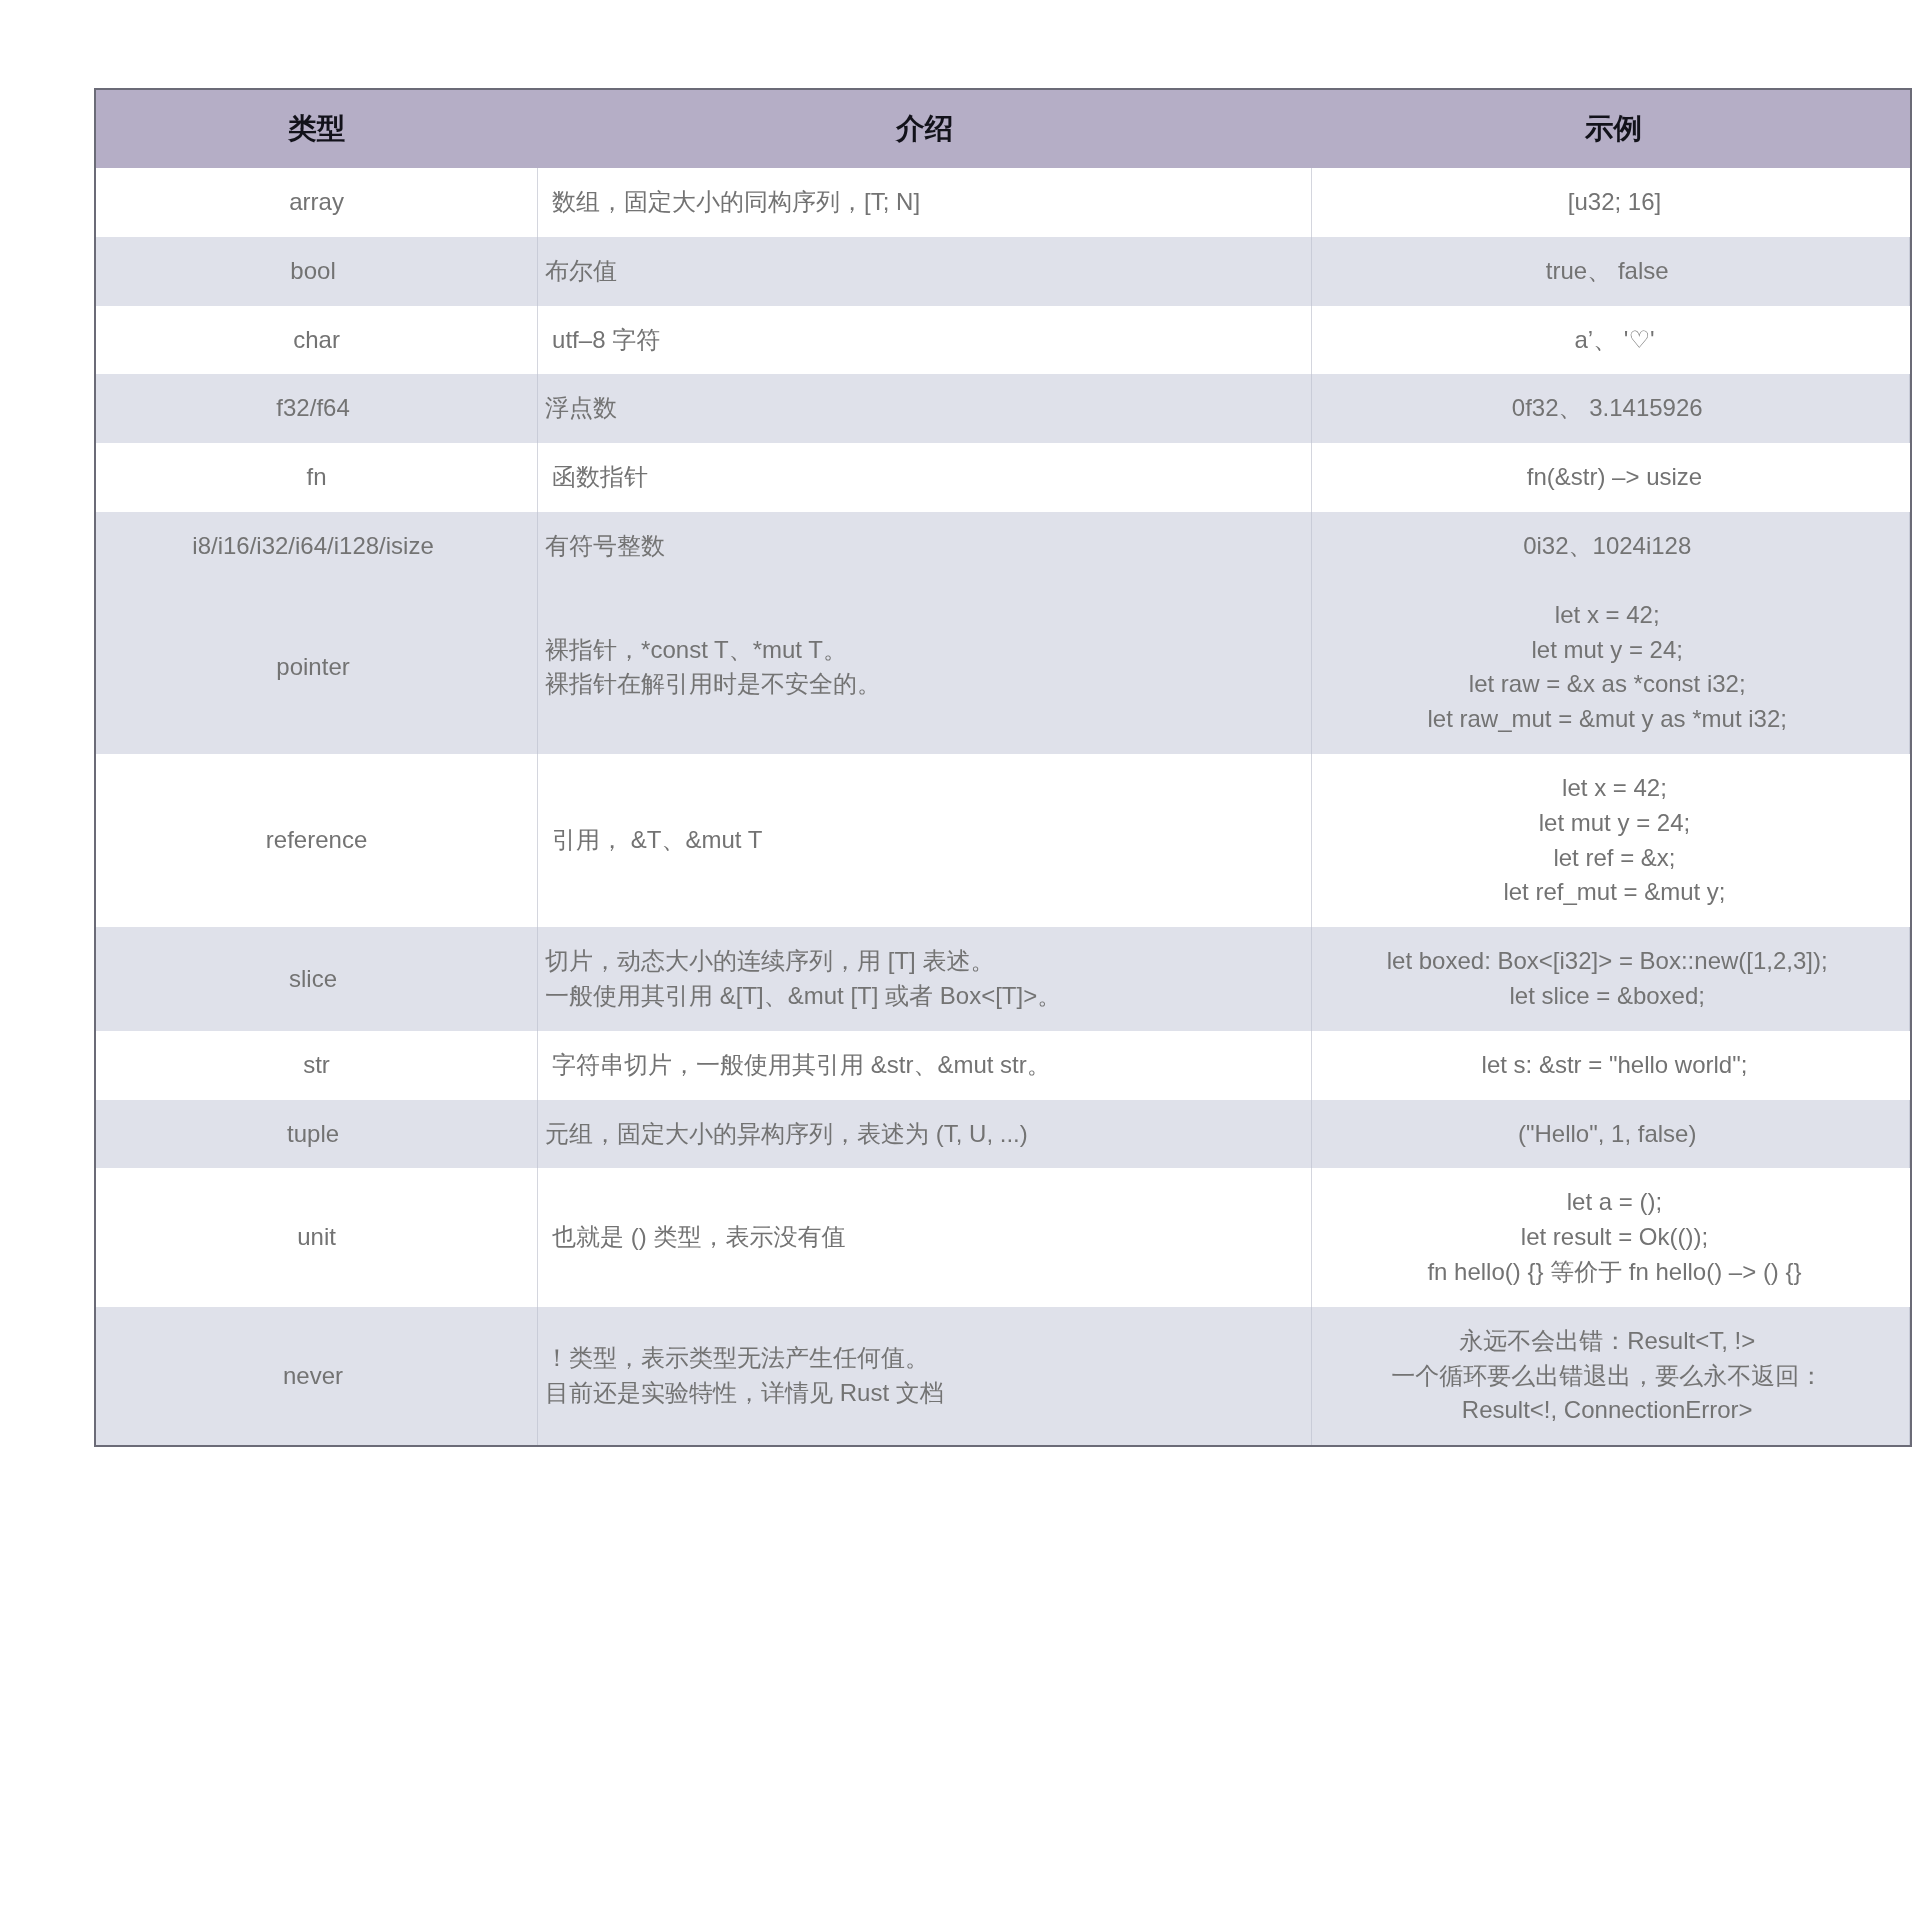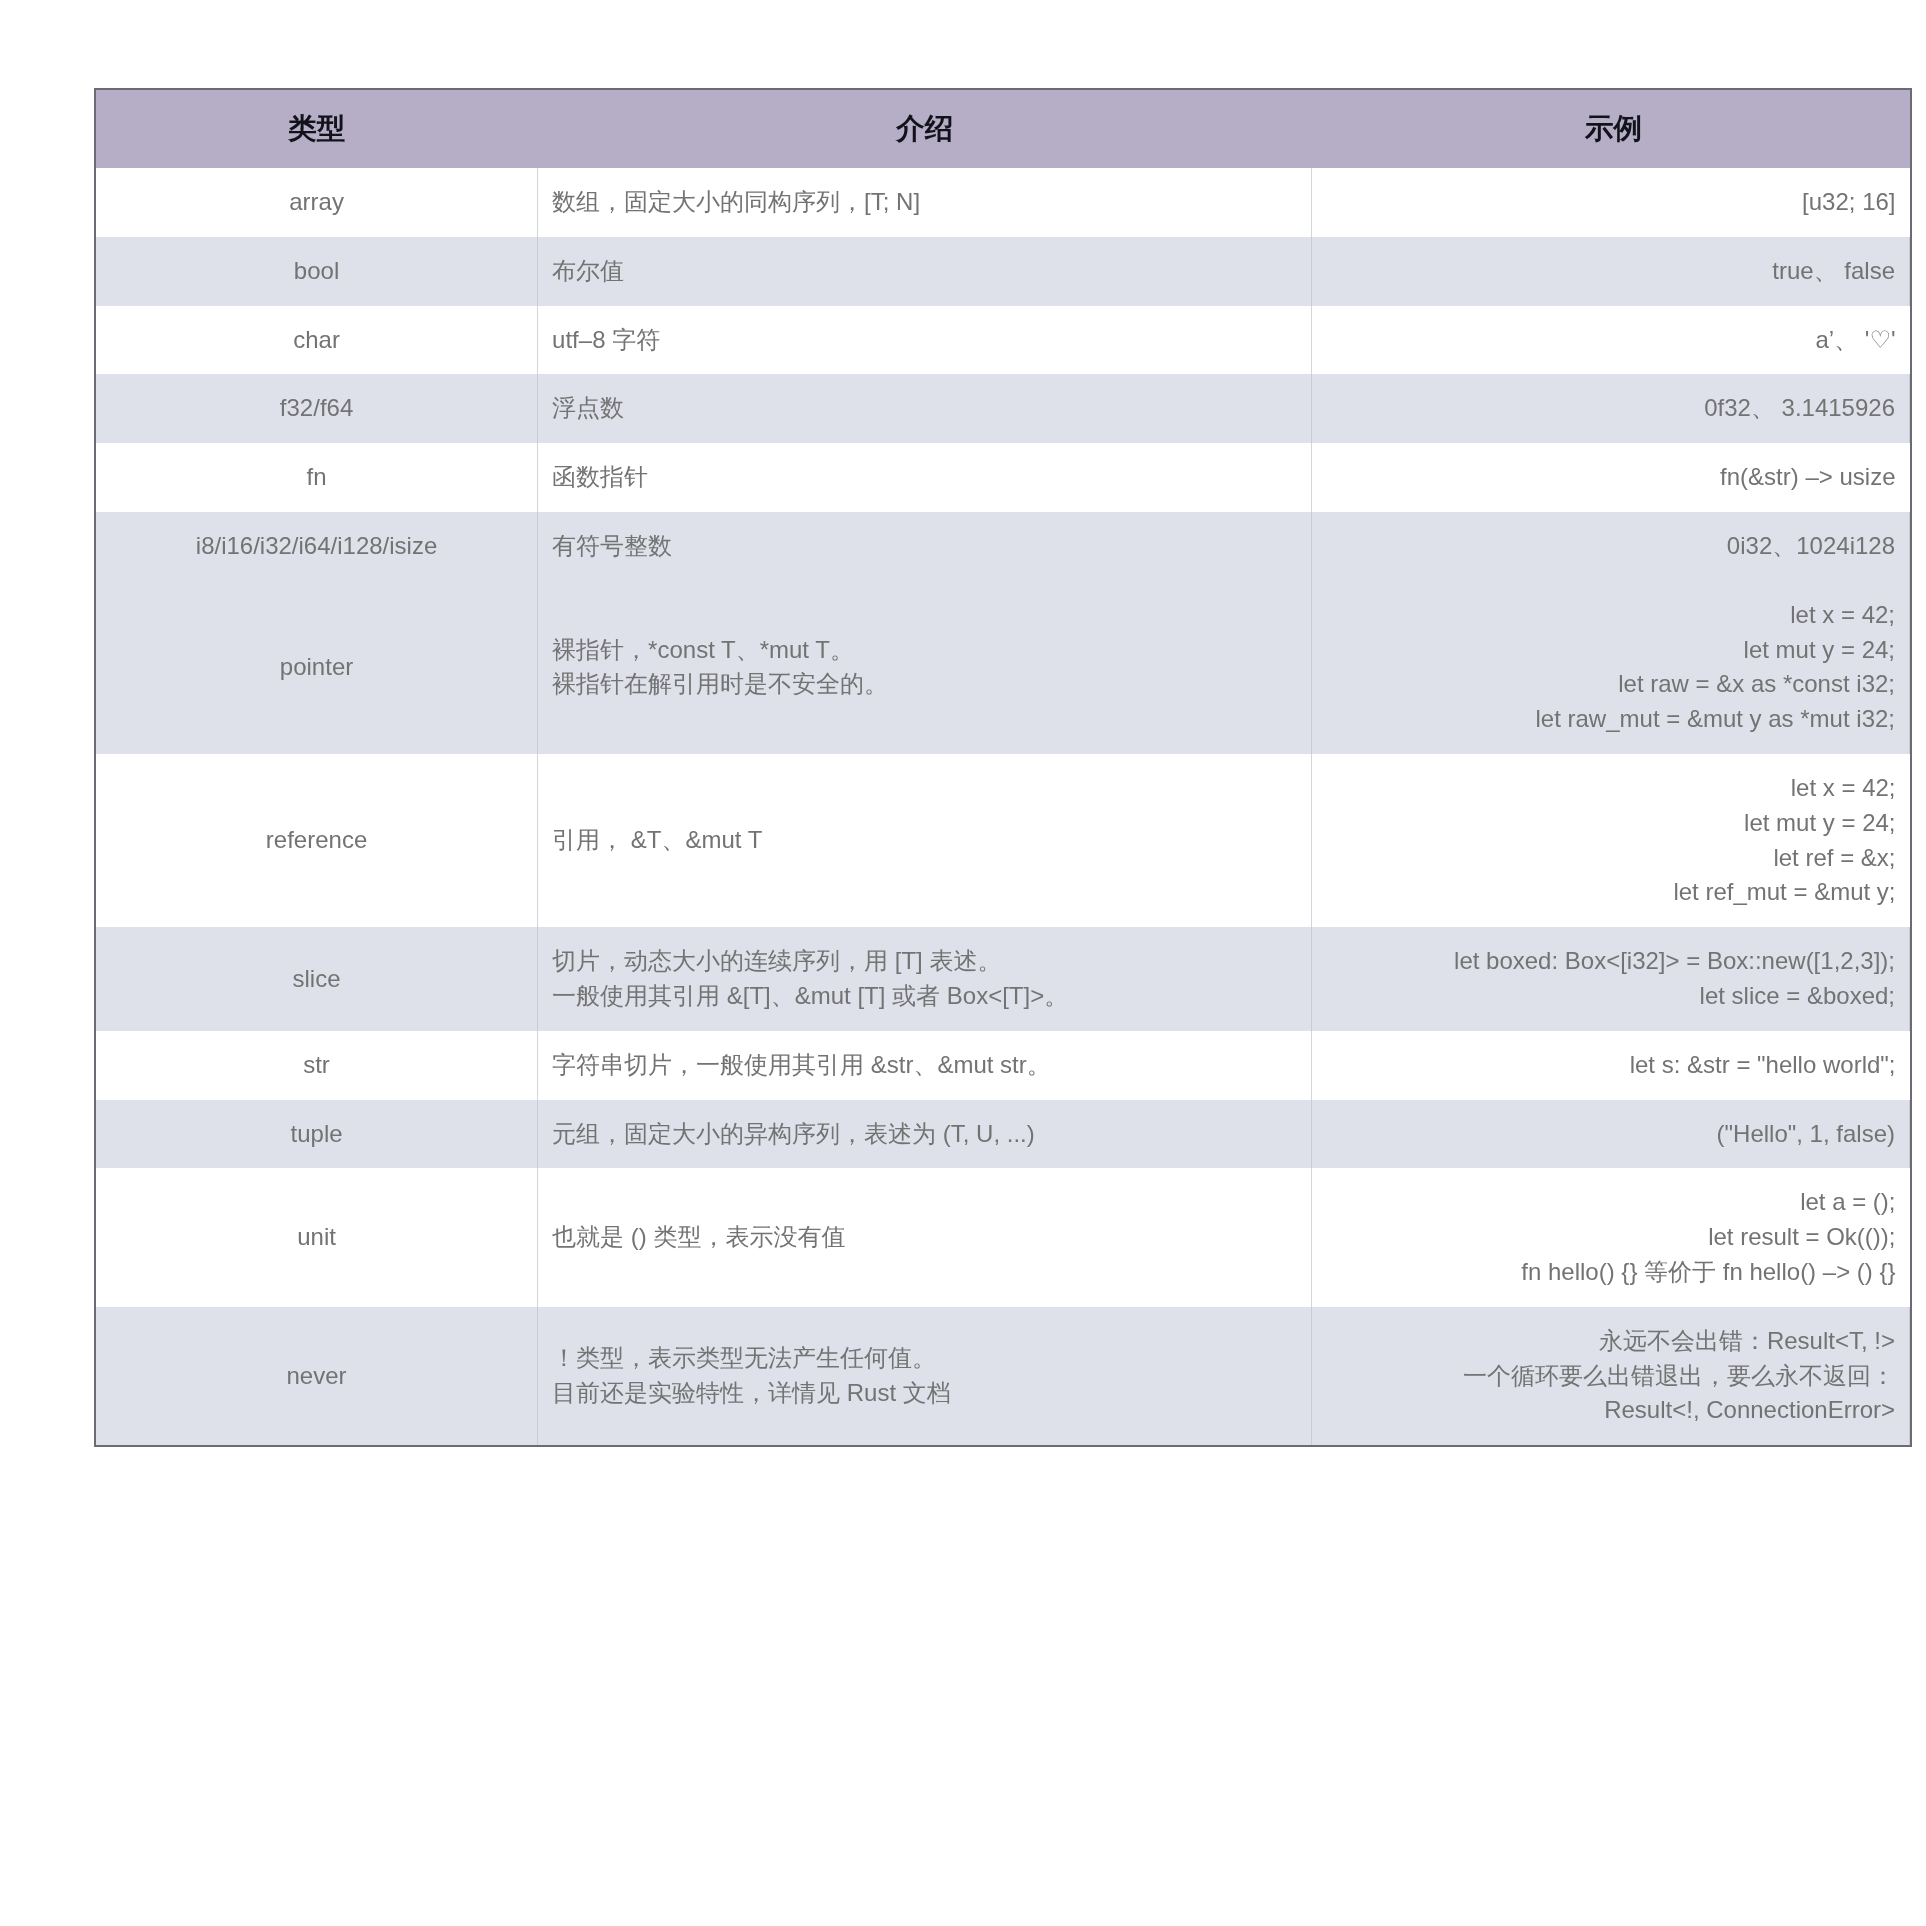--- a/index.html
+++ b/index.html
@@ -65,30 +65,31 @@
     font-size: 24px;
     color: #737373;
     padding: 17px 14px;
     vertical-align: middle;
     border-right: 1.5px solid #d4d6de;
     box-sizing: border-box;
     line-height: 1.45;
   }
   table.types tbody tr.even td {
     border-right: 1.5px solid #c9ccd8;
+    padding-left: 7px;
   }
   table.types tbody td.col-type {
     text-align: center;
     white-space: nowrap;
   }
   table.types tbody td.col-desc {
     text-align: left;
   }
   table.types tbody td.col-example {
-    text-align: right;
+    text-align: center;
     padding-left: 21px;
     border-right: none;
     white-space: pre-line;
   }
   table.types tbody td.col-desc { white-space: pre-line; }
 </style>
 </head>
 <body>
 
 <div class="page">

